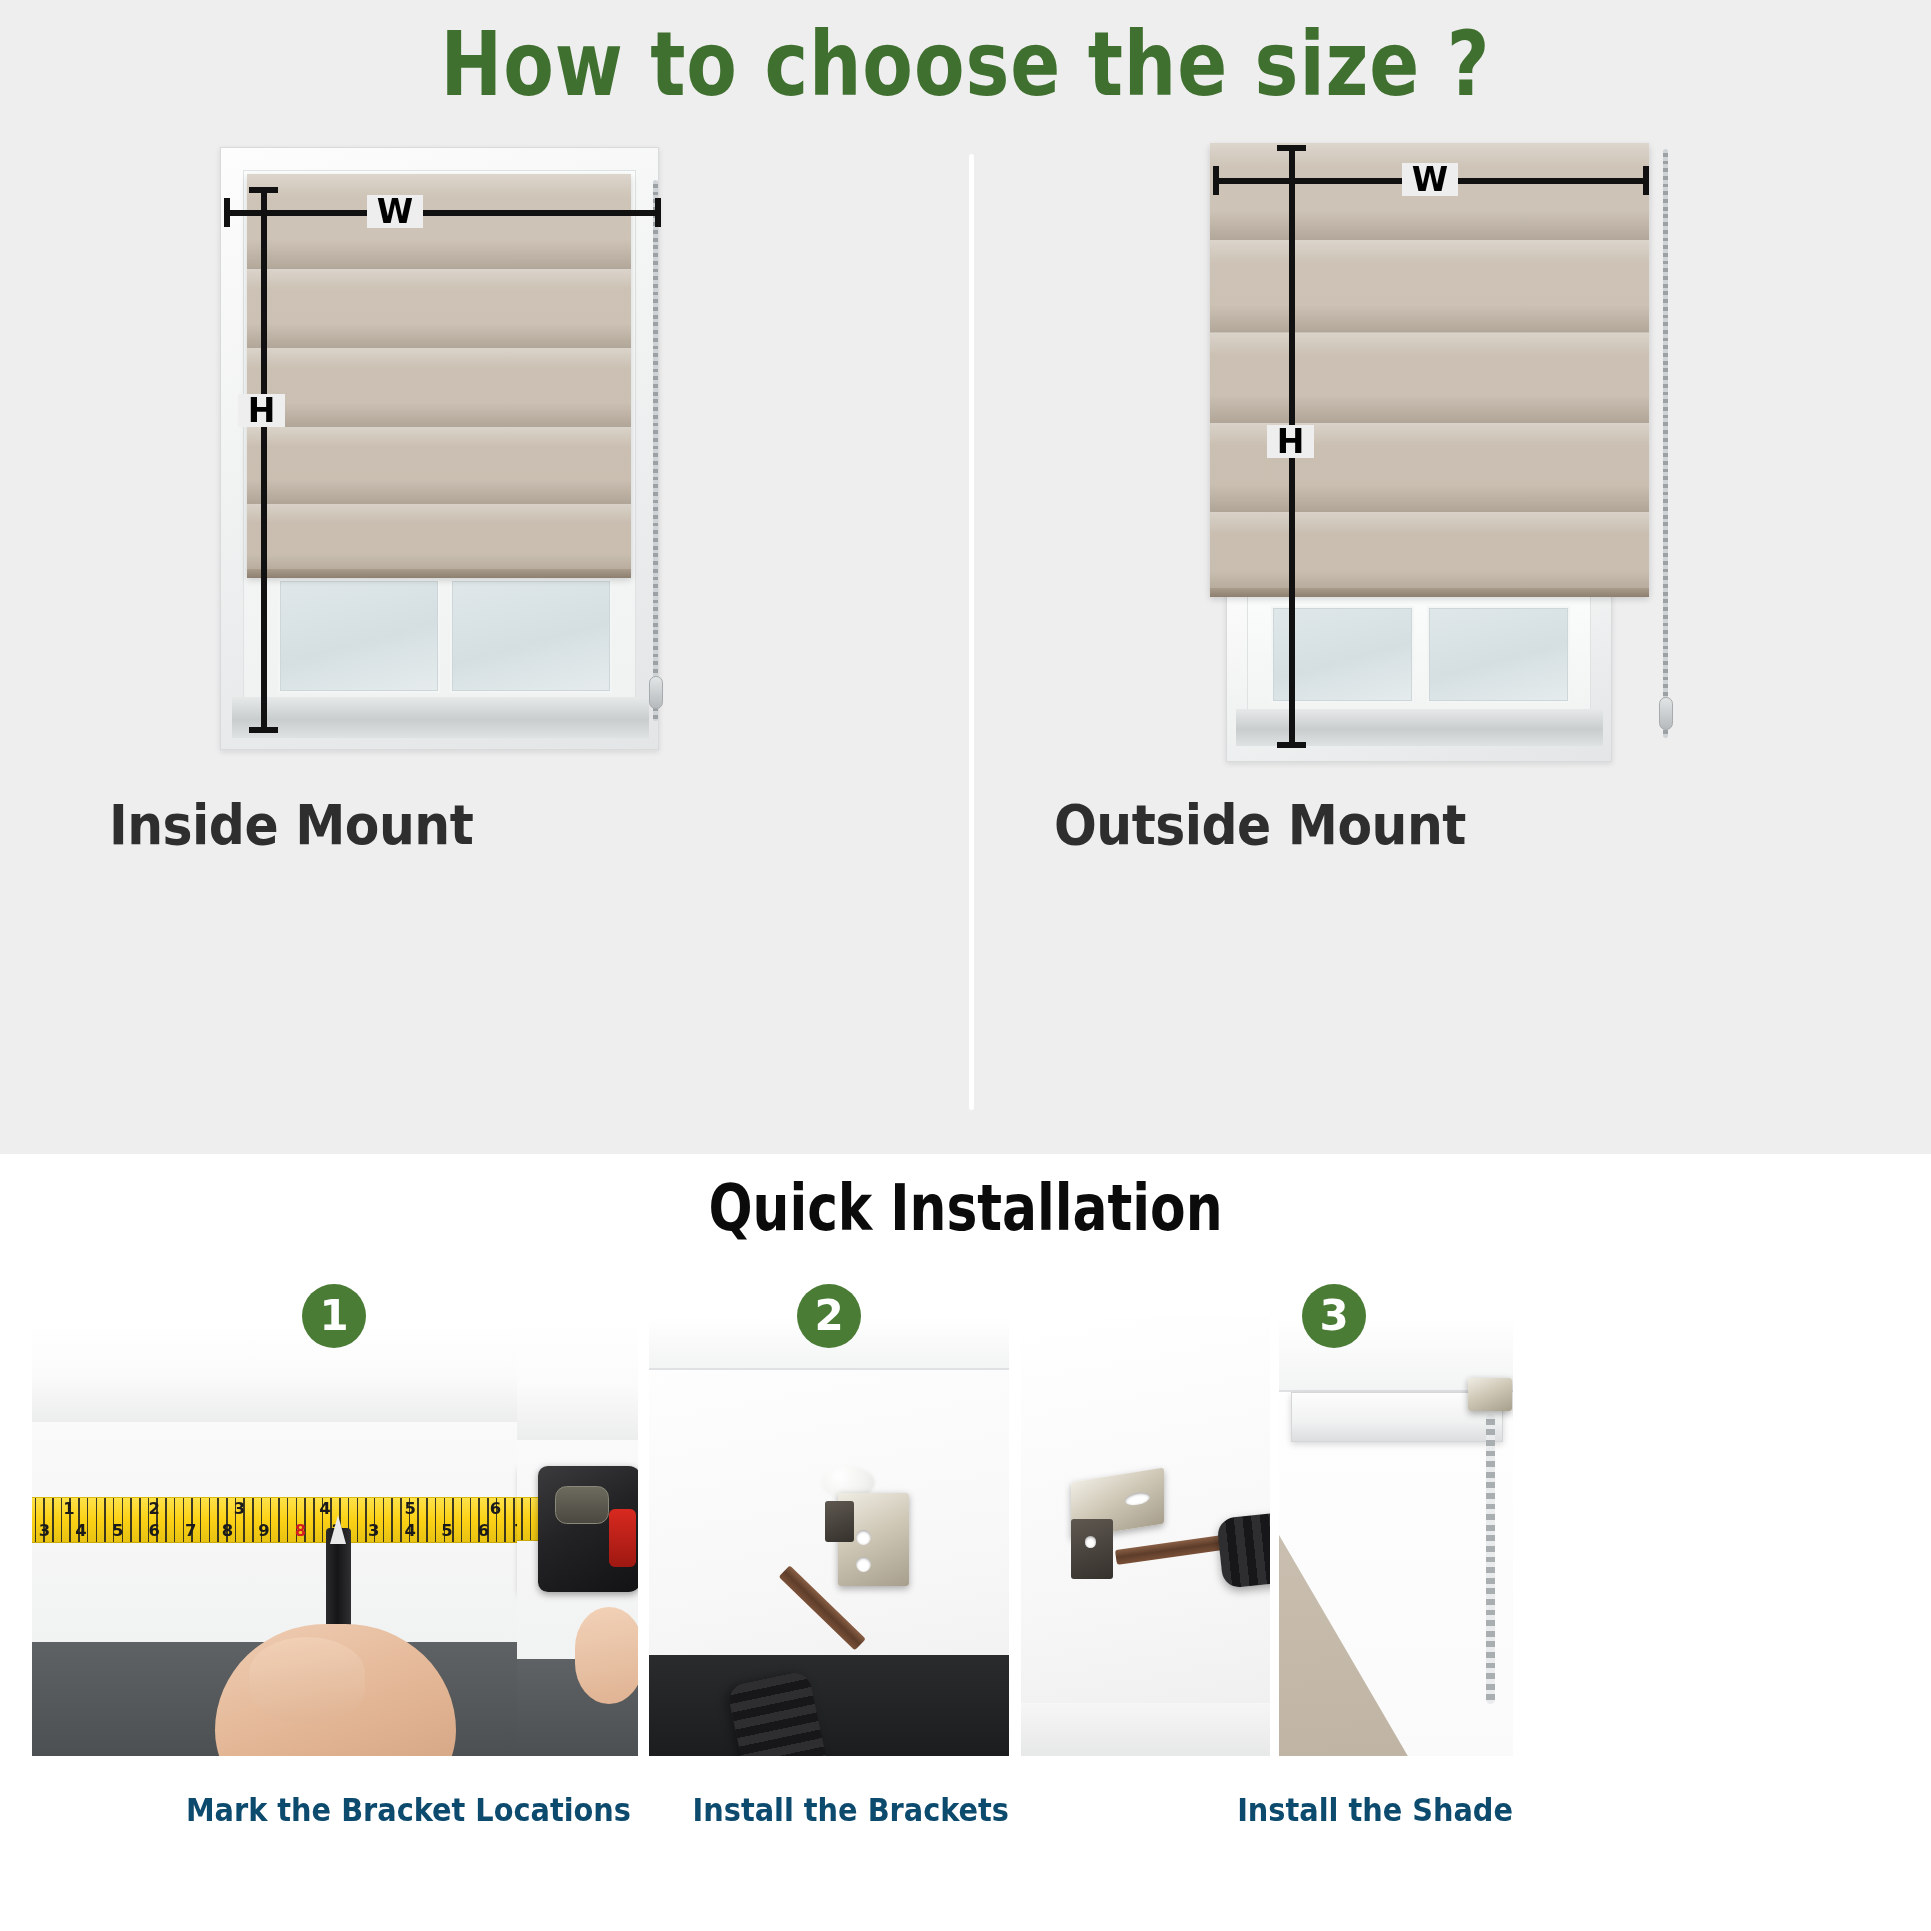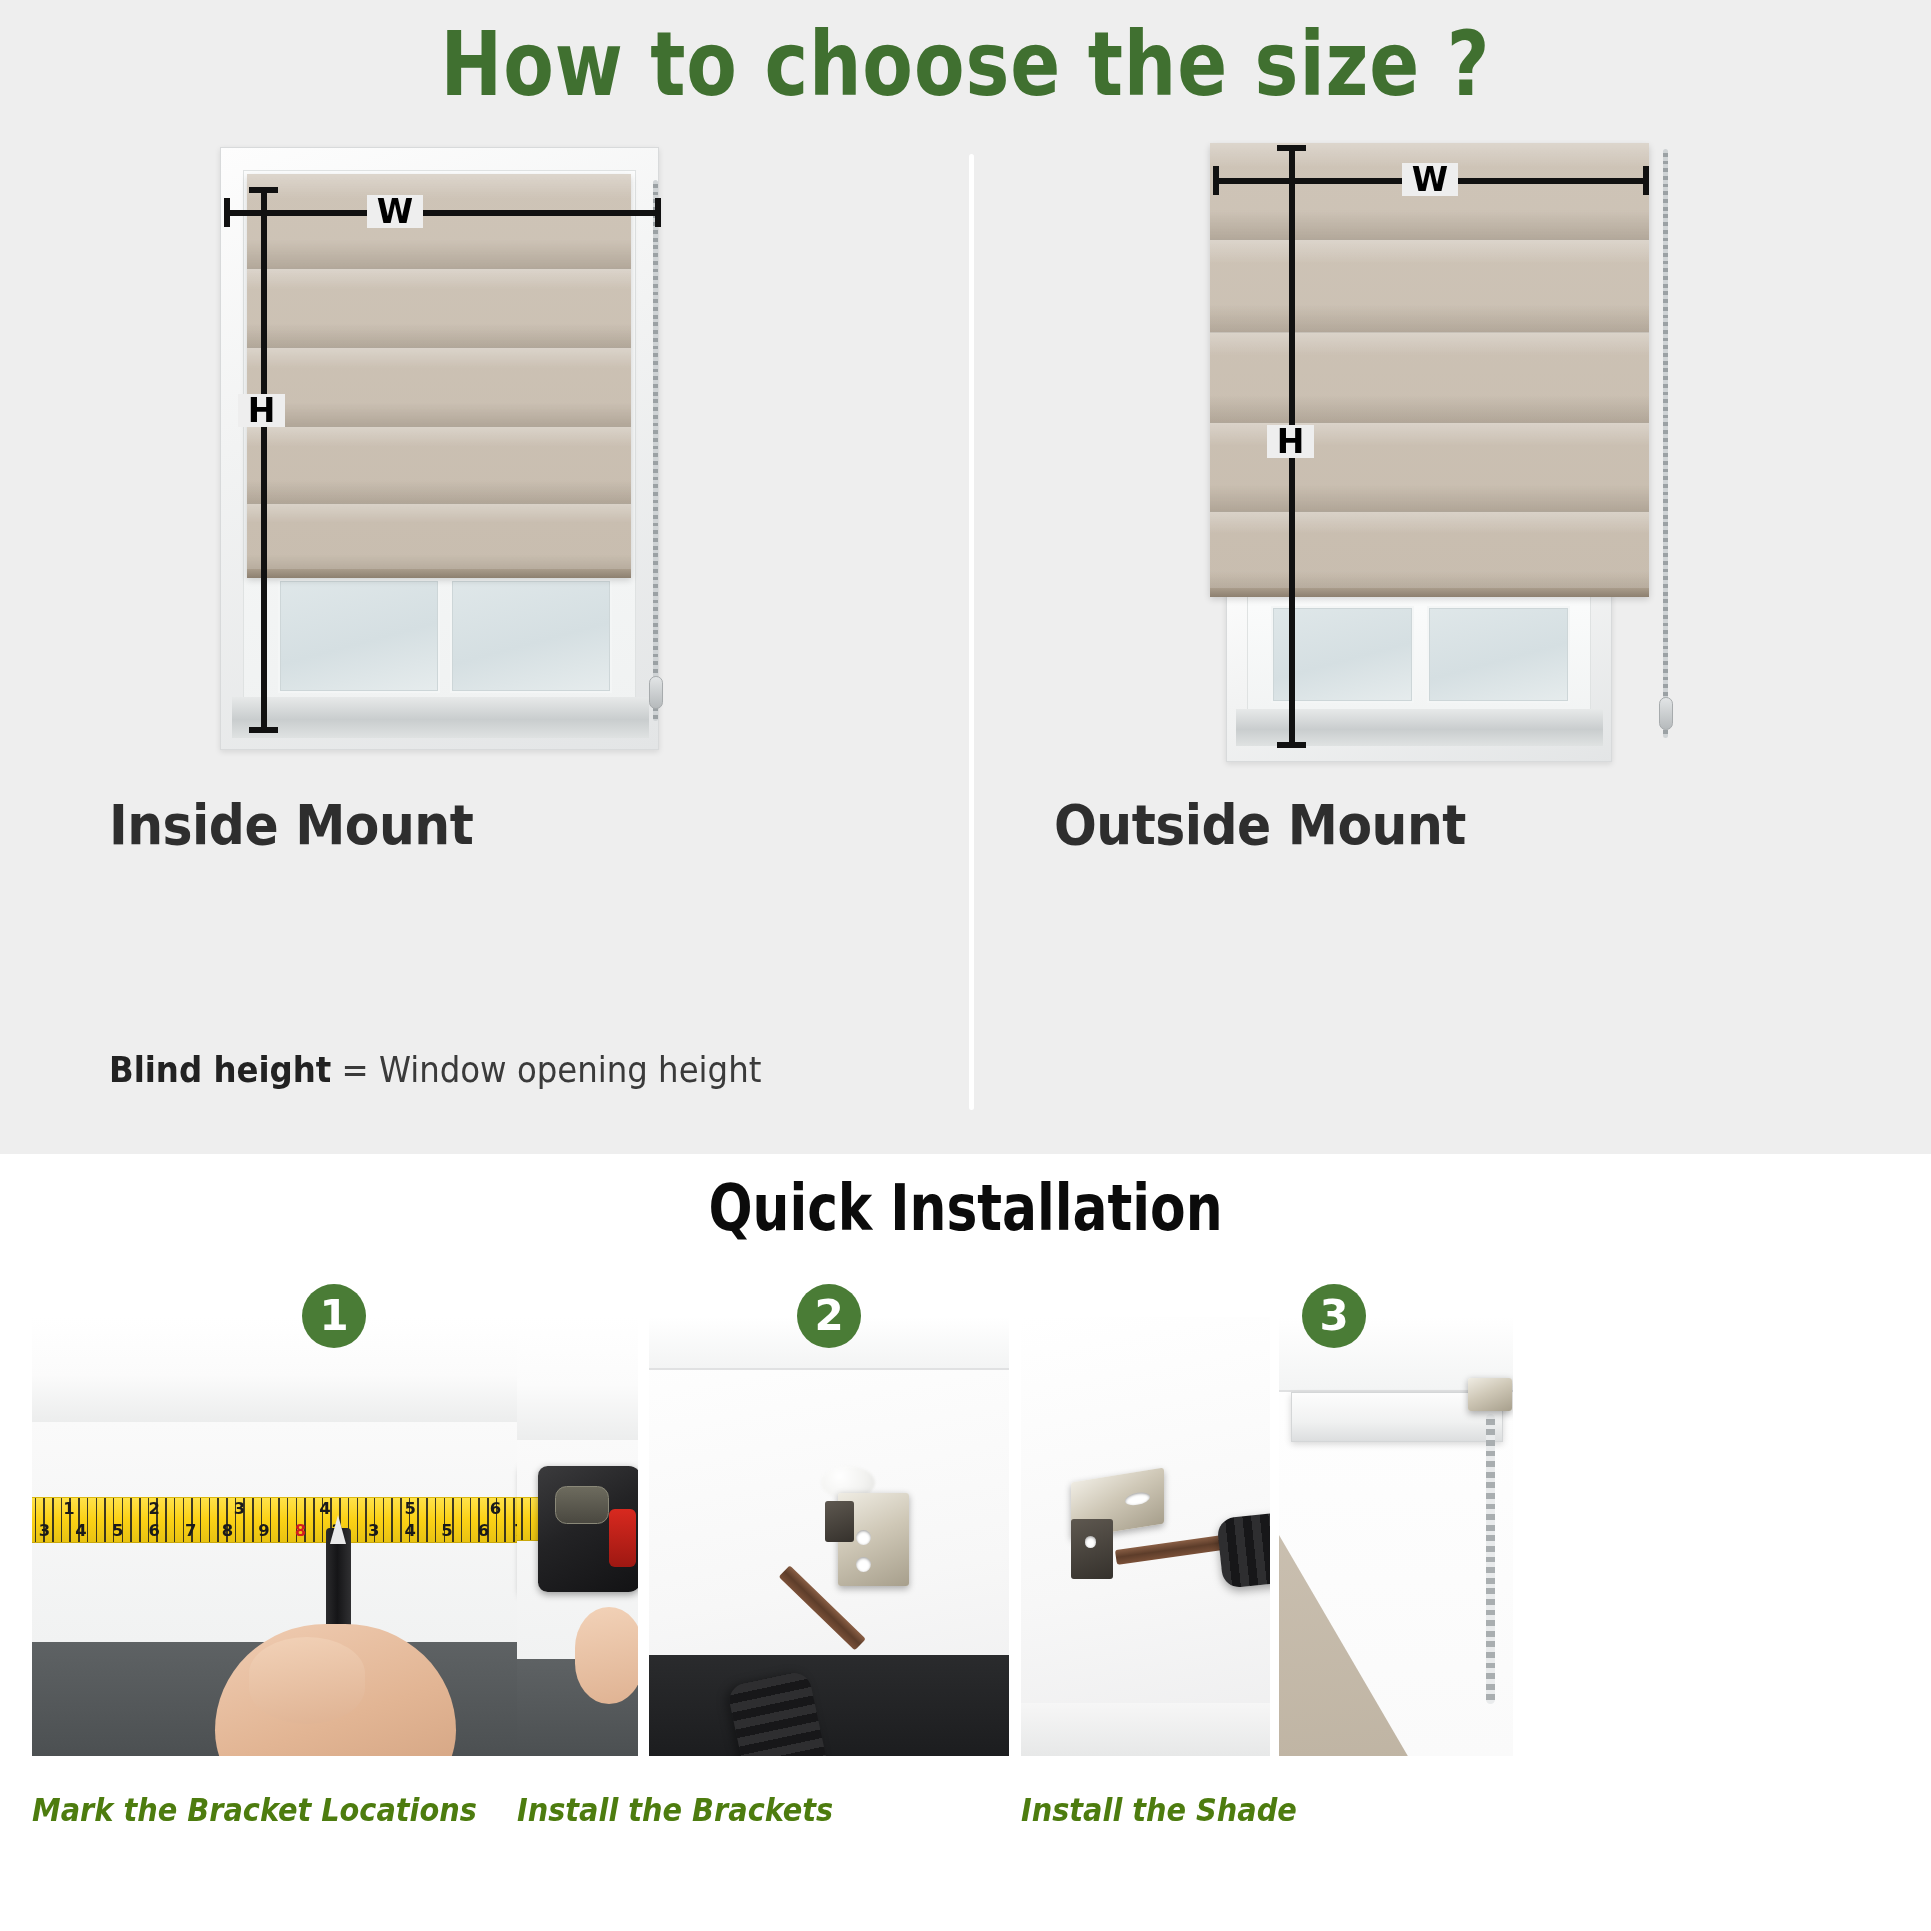--- a/index.html
+++ b/index.html
@@ -130,23 +130,22 @@
     font-weight:bold; font-size:42px; line-height:64px; text-align:center;
     z-index:6;
   }
   .step-photo{
     position:absolute; top:33px; overflow:hidden; background:#fff;
     display:flex;
   }
   .step-caption{
     position:absolute;
     font-family:"DejaVu Sans Condensed","Liberation Sans",sans-serif;
-    font-weight:bold; font-size:32px; color:#4d7c0f; text-align:left;
+    font-weight:bold; font-size:32px; color:#0c4a6e; text-align:right;
     white-space:nowrap;
-    font-style:italic;
   }
 
   
   .ph{ position:relative; height:100%; overflow:hidden; }
   .wall-top{ position:absolute; left:0; top:0; width:100%; height:24%;
     background:linear-gradient(180deg,#ffffff 0%,#fbfbfb 55%,#eceded 100%); }
   .trim-line{ position:absolute; left:0; width:100%; height:3.9px; background:#e2e3e4; }
   .wall-mid{ position:absolute; left:0; width:100%;
     background:linear-gradient(180deg,#fafafa 0%,#f1f2f2 100%); }
   .wall-dark{ position:absolute; left:0; bottom:0; width:100%;
@@ -290,24 +289,20 @@
     <div class="dim-label" style="left:367px; top:195px;">W</div>
 
     <div class="dim-cap-h" style="left:249px; top:187px;"></div>
     <div class="dim-line-v" style="left:261px; top:187px; height:546px;"></div>
     <div class="dim-cap-h" style="left:249px; top:727px;"></div>
     <div class="dim-label" style="left:238px; top:394px;">H</div>
   </div>
 
   <div class="mount-heading" style="left:109px; top:792px;">Inside Mount</div>
 
-  <div class="spec-line" style="left:109px; top:1049px;">
-    <span class="k">Blind height</span>
-    <span class="v">= Window opening height</span>
-  </div>
 
   <div>
 
     <div class="window-frame" style="left:1226px; top:574px; width:386px; height:188px;"></div>
     <div class="window-inner" style="left:1247px; top:593px; width:344px; height:145px;"></div>
     <div class="glass-pane" style="left:1271px; top:606px; width:143px; height:97px;"></div>
     <div class="glass-pane" style="left:1427px; top:606px; width:143px; height:97px;"></div>
     <div class="sill" style="left:1236px; top:709px; width:367px; height:37px;"></div>
 
     <div class="shade" style="left:1210px; top:143px; width:439px; height:454px;">

